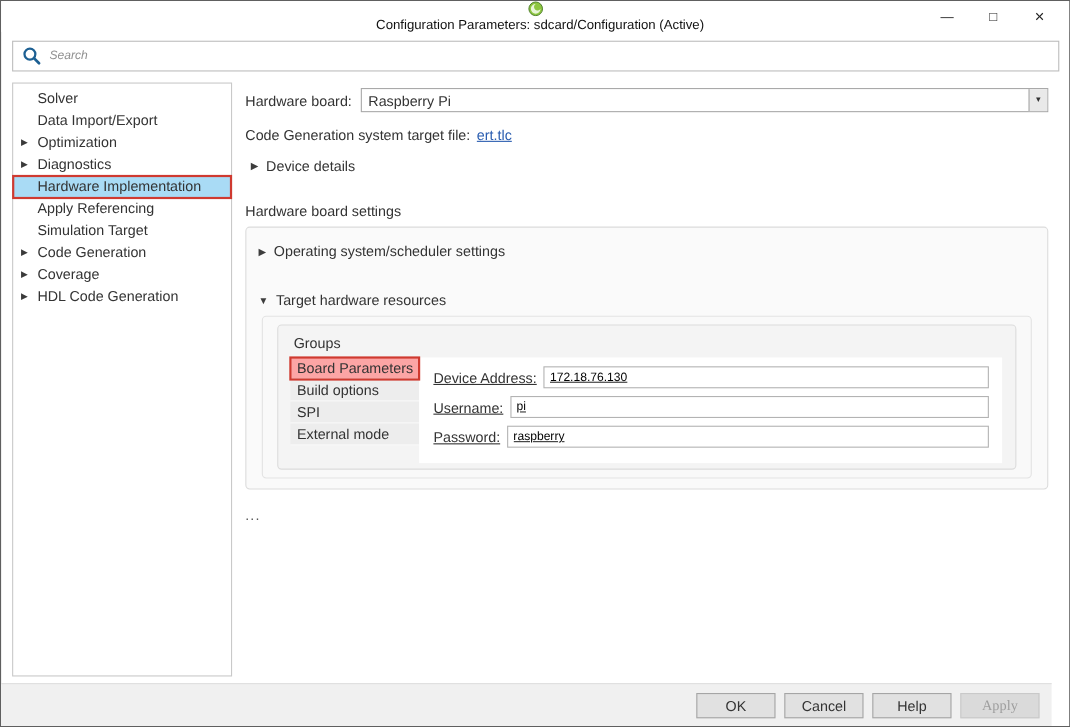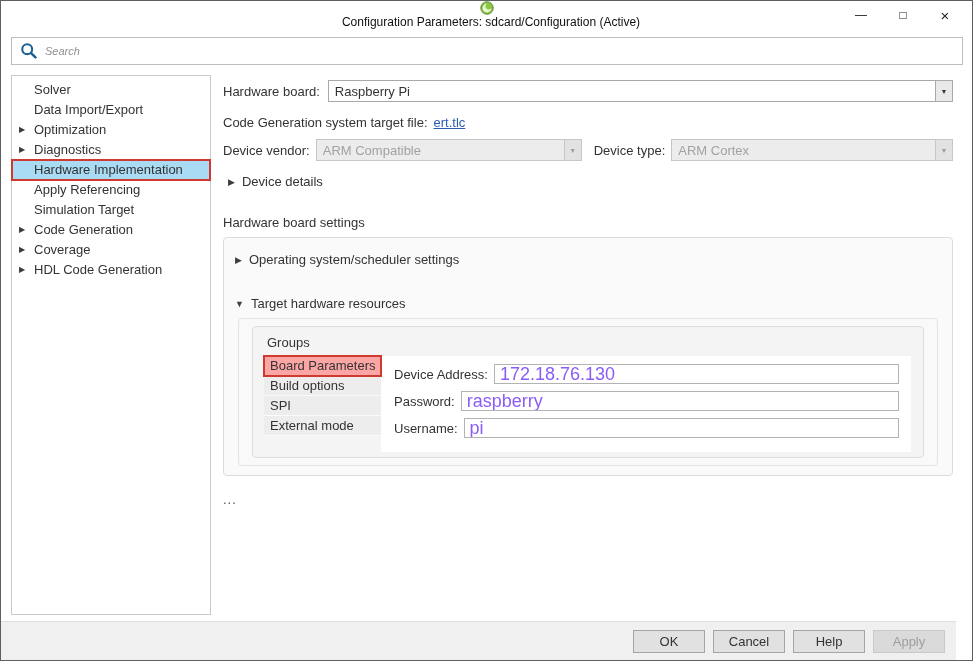--- a/index.html
+++ b/index.html
@@ -79,37 +79,37 @@
   .groups-box { margin:7px 13px 0 13px; height:132px; border:1px solid #dcdcdc;
                 border-radius:4px; background:#f4f4f4; padding-top:7px; }
   .groups-label { padding-left:14px; height:18px; line-height:18px; }
   .groups-body { display:flex; margin-left:11px; margin-top:4px; }
   .groups-list { width:117px; flex:0 0 auto; }
   .g-item { height:20px; line-height:20px; padding-left:6px; background:#ededed;
             border-bottom:1px solid #fbfbfb; white-space:nowrap; cursor:default; }
   .g-item.selected { background:#fca5a5; outline:2px solid #cf3a30; outline-offset:-1px;
                      position:relative; z-index:1; }
   .groups-form { flex:1; background:#fff; margin-right:12px; height:96px;
-                 padding:8px 12px 0 13px; }
+                 padding:8px 12px 0 13px;text-decoration:underline; }
   .field-row { display:flex; align-items:center; height:20px; margin-bottom:7px; }
   .field-row .lbl { margin-right:6px; }
   .text-input { flex:1; height:20px; border:1px solid #b3b3b3; background:#fff;
-                font-family:"Liberation Sans", sans-serif; font-size:18px; color:#8b5cf6;
+                font-family:"Liberation Sans", sans-serif; font-size:11px; color:#000000;
                 padding:0 5px; outline:none; }
 
   .ellipsis { margin-top:16px; color:#555; letter-spacing:1px; }
 
   
   .footer { position:absolute; left:0; right:16px; bottom:0; height:39px; background:#f0f0f0;
             border-top:1px solid #dedede; display:flex; align-items:center;
             justify-content:flex-end; gap:8px; padding-right:11px; }
   .btn { width:72px; height:23px; background:#e1e1e1; border:1px solid #a5a5a5;
          font-family:"Liberation Sans", sans-serif; font-size:13px; color:#333;
          display:flex; align-items:center; justify-content:center; cursor:default; }
-  .btn.disabled { background:#dadada; border-color:#c9c9c9; color:#9e9e9e; }
+  .btn.disabled { background:#dadada; border-color:#c9c9c9; color:#9e9e9e;font-family:Liberation Serif, serif; }
 </style>
 </head>
 <body>
 
 <div class="window">
 
   <div class="titlebar">
     <svg class="app-icon" viewBox="0 0 14 14">
       <circle cx="7" cy="7" r="6.2" fill="#8dc63f" stroke="#4e7e2a" stroke-width="0.9"></circle>
       <path d="M7 2.6 a4.4 4.4 0 1 0 4.4 4.4 a3.2 3.2 0 1 1 -4.4 -4.4" fill="#e8f5d8"></path>
@@ -179,36 +179,20 @@
           </span>
       </div>
     </div>
 
     <div class="frow row-target">
       <span class="lbl">Code Generation system target file:</span>
       <span style="width:6px"></span>
       <a>ert.tlc</a>
     </div>
 
-    <div class="frow row-device">
-      <span class="lbl lbl1">Device vendor:</span>
-      <div class="combo combo-vendor disabled">
-        <span class="combo-text">ARM Compatible</span>
-        <span class="combo-btn">
-            <span>▼</span>
-          </span>
-      </div>
-      <span class="lbl lbl2">Device type:</span>
-      <div class="combo grow disabled">
-        <span class="combo-text">ARM Cortex</span>
-        <span class="combo-btn">
-            <span>▼</span>
-          </span>
-      </div>
-    </div>
 
     <div class="row-details">
       <span class="exp-arrow">▶</span>
       <span>Device details</span>
     </div>
 
     <div class="settings-title">Hardware board settings</div>
 
     <div class="panel-a">
 
@@ -239,26 +223,26 @@
               <div class="g-item">
                 <span>External mode</span>
               </div>
             </div>
             <div class="groups-form">
               <div class="field-row">
                 <span class="lbl">Device Address:</span>
                 <input class="text-input" value="172.18.76.130" style="">
               </div>
               <div class="field-row">
+                <span class="lbl">Username:</span>
+                <input class="text-input" value="pi" style="">
+              </div>
+              <div class="field-row">
                 <span class="lbl">Password:</span>
                 <input class="text-input" value="raspberry" style="">
-              </div>
-              <div class="field-row">
-                <span class="lbl">Username:</span>
-                <input class="text-input" value="pi" style="">
               </div>
             </div>
           </div>
         </div>
       </div>
     </div>
 
     <div class="ellipsis">...</div>
   </div>
 

